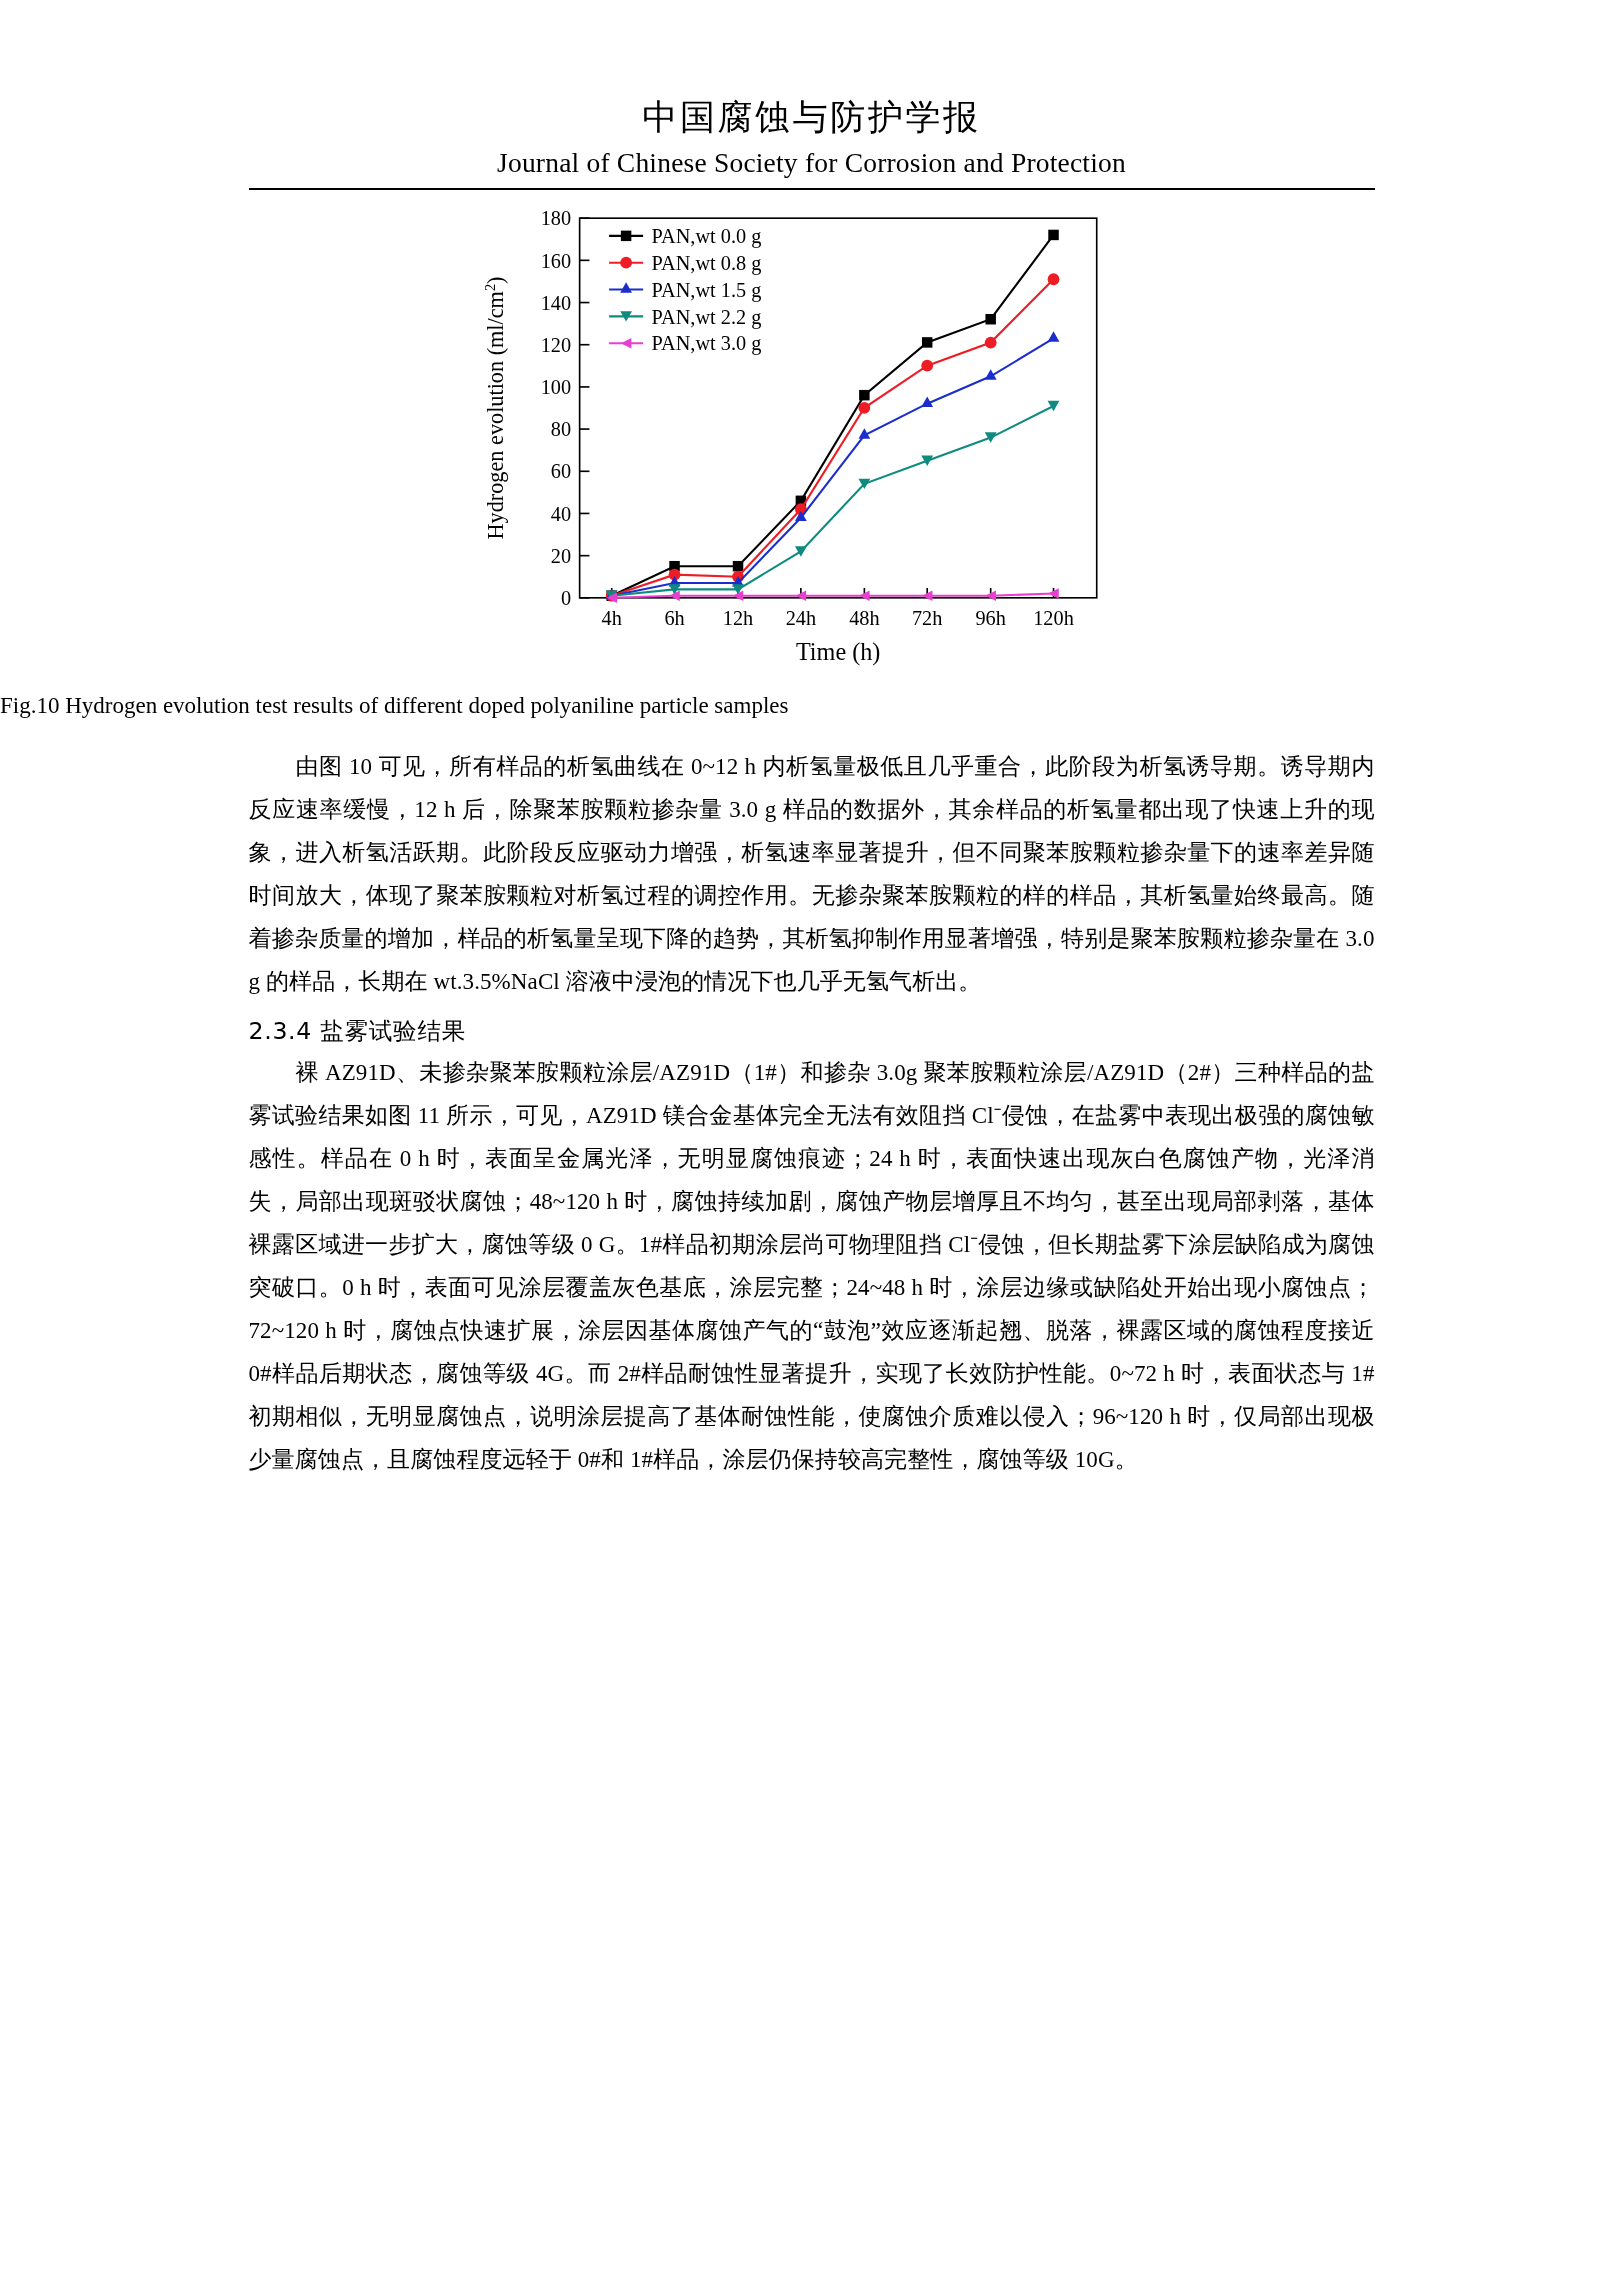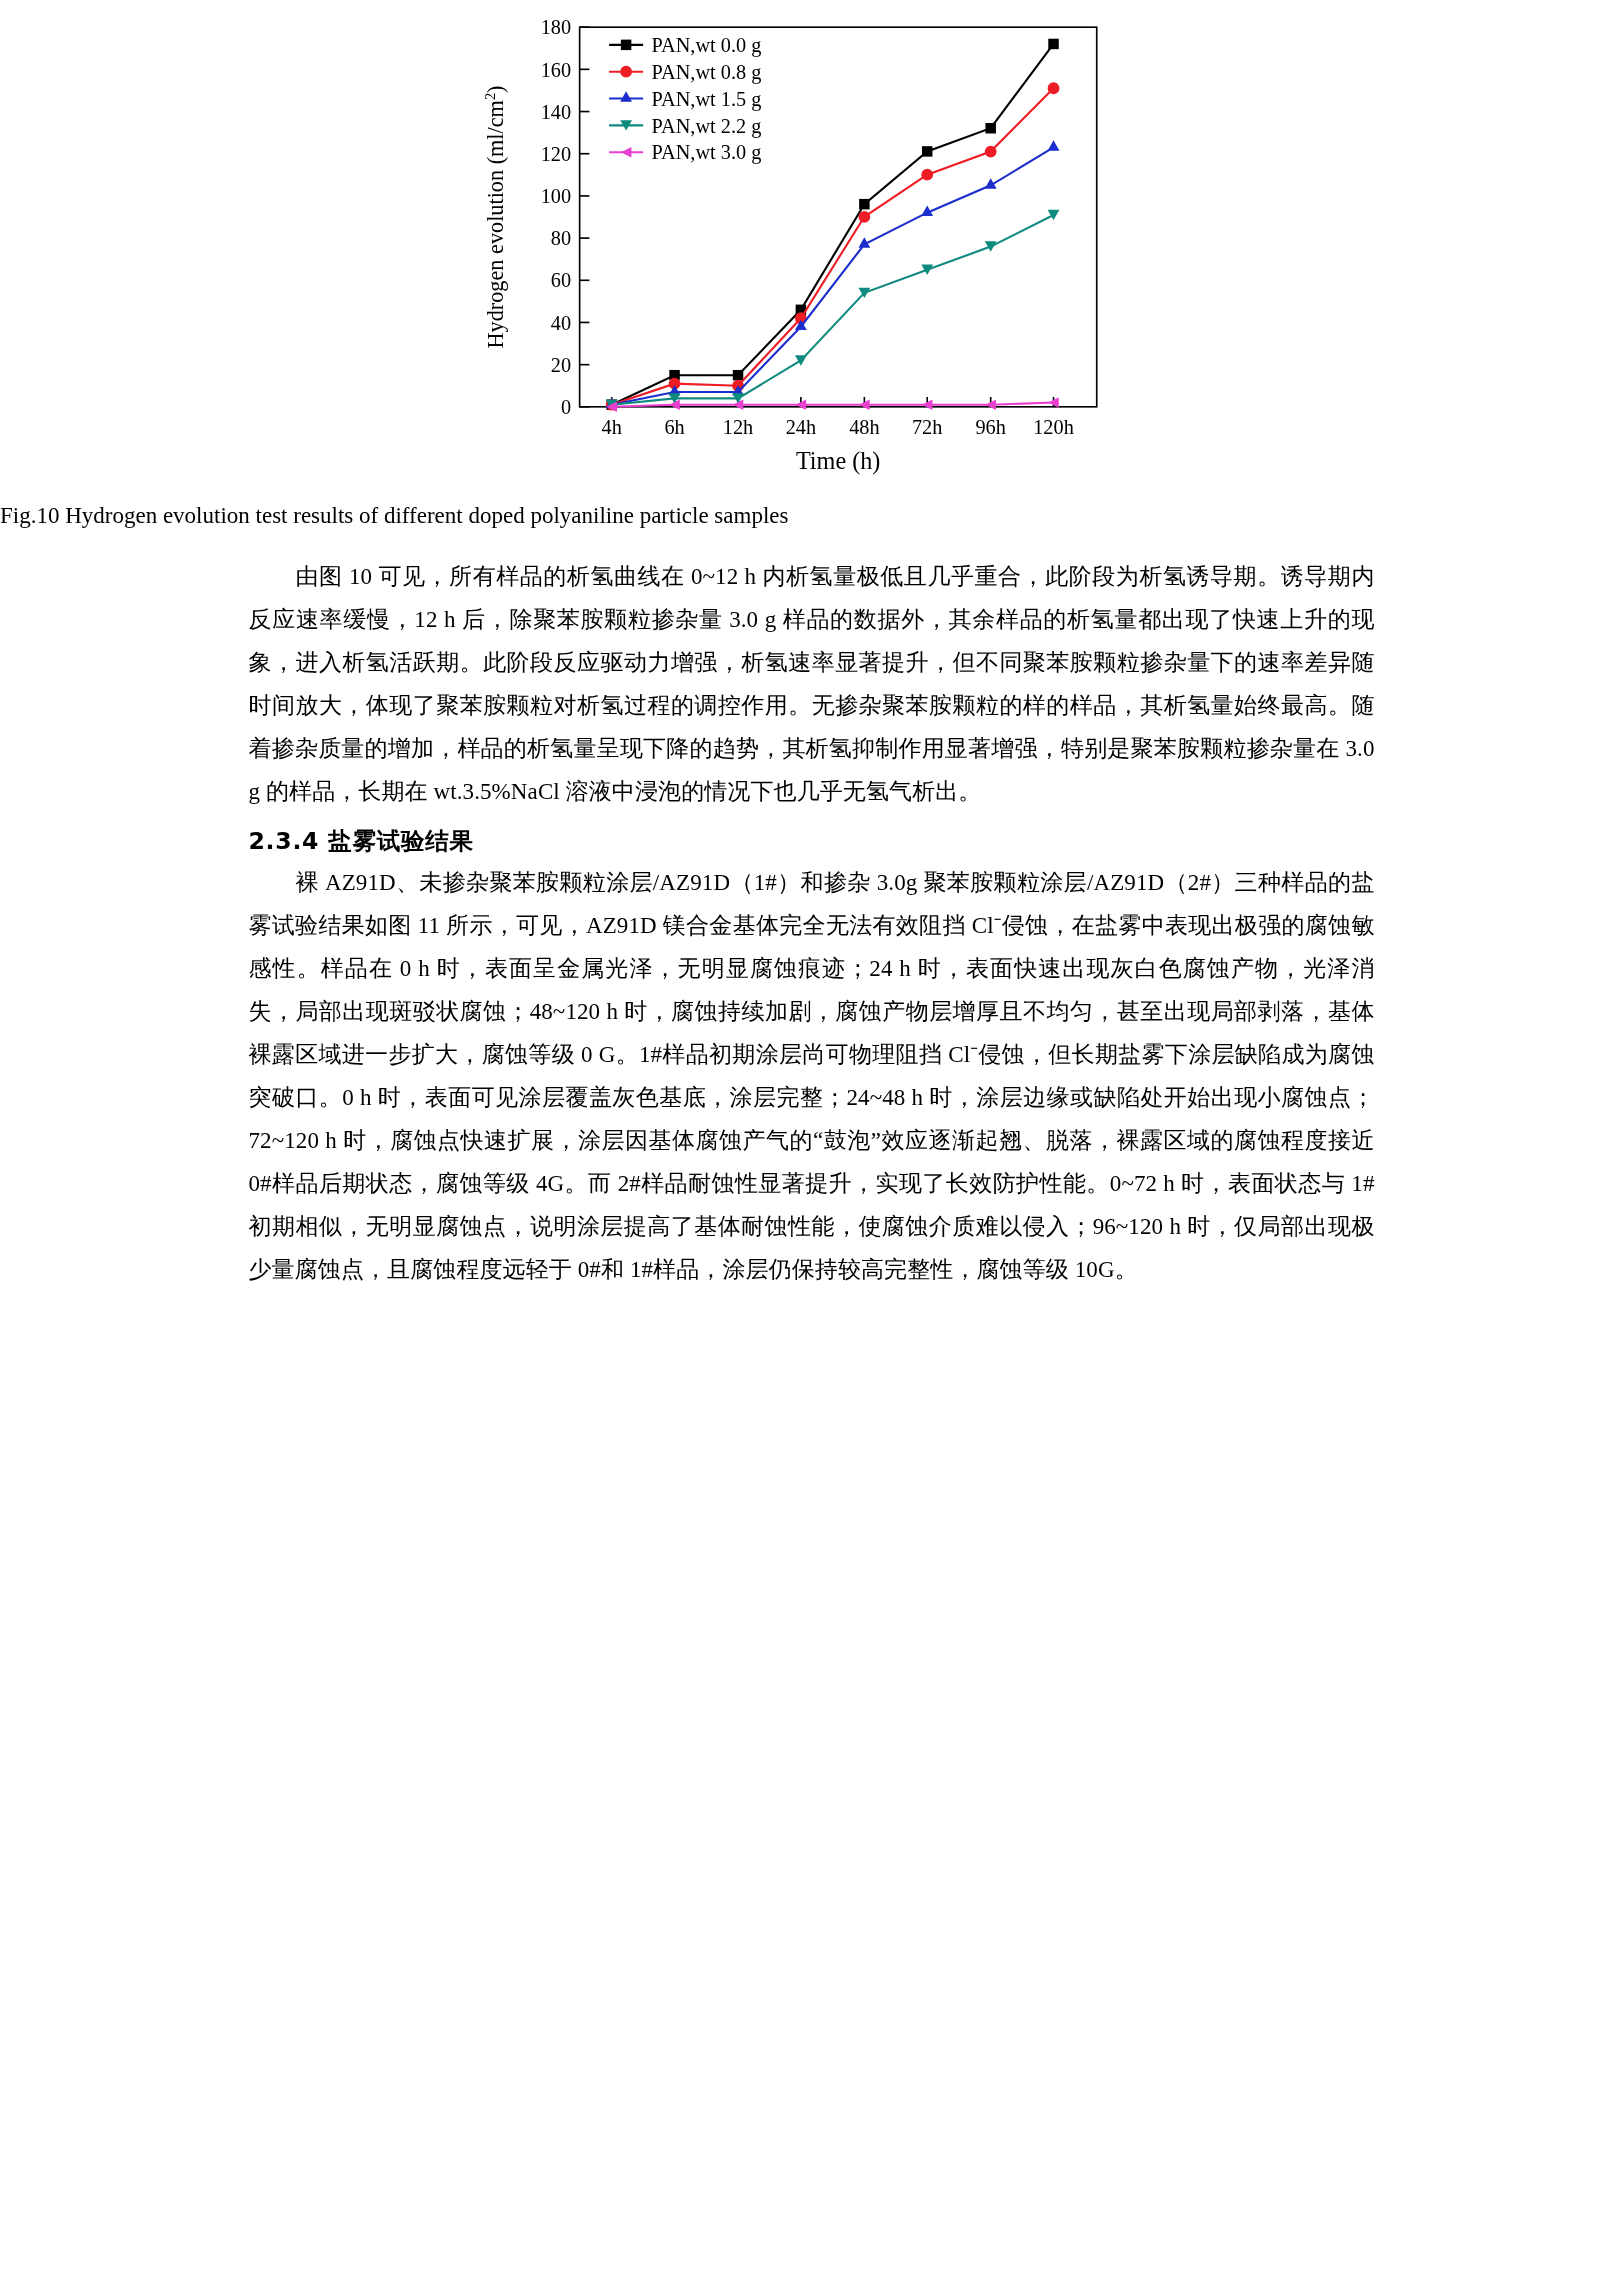--- a/index.html
+++ b/index.html
@@ -79,30 +79,35 @@
     line-height:43px;
     text-align:justify;
     text-justify:inter-character;
     margin:0 0 2.6px 0;
     letter-spacing:0.1px;
   }
   p.indent { text-indent:47px; }
   h4.section-head {
     font-family:"DejaVu Sans", sans-serif;
     font-size:23.6px;
-    font-weight:bold;
+    font-weight:normal;
     margin:11.8px 0 3.9px 0;
     letter-spacing:0.7px;
   }
 </style>
 </head>
 <body>
 
 <div class="page">
 
+  <div class="header">
+    <div class="header-cn">中国腐蚀与防护学报</div>
+    <div class="header-en">Journal of Chinese Society for Corrosion and Protection</div>
+    <div class="header-rule"></div>
+  </div>
 
   <div class="figure-wrap">
     <div class="figure-box">
       <svg class="chart-area" viewBox="0 0 1100 730">
 
         <rect x="195" y="20" width="790" height="580" fill="#ffffff" stroke="#000000" stroke-width="2.5"></rect>
 
         <g stroke="#000000" stroke-width="2.5">
           <line x1="195" y1="600" x2="210" y2="600"></line>
           <line x1="195" y1="535.6" x2="210" y2="535.6"></line>

